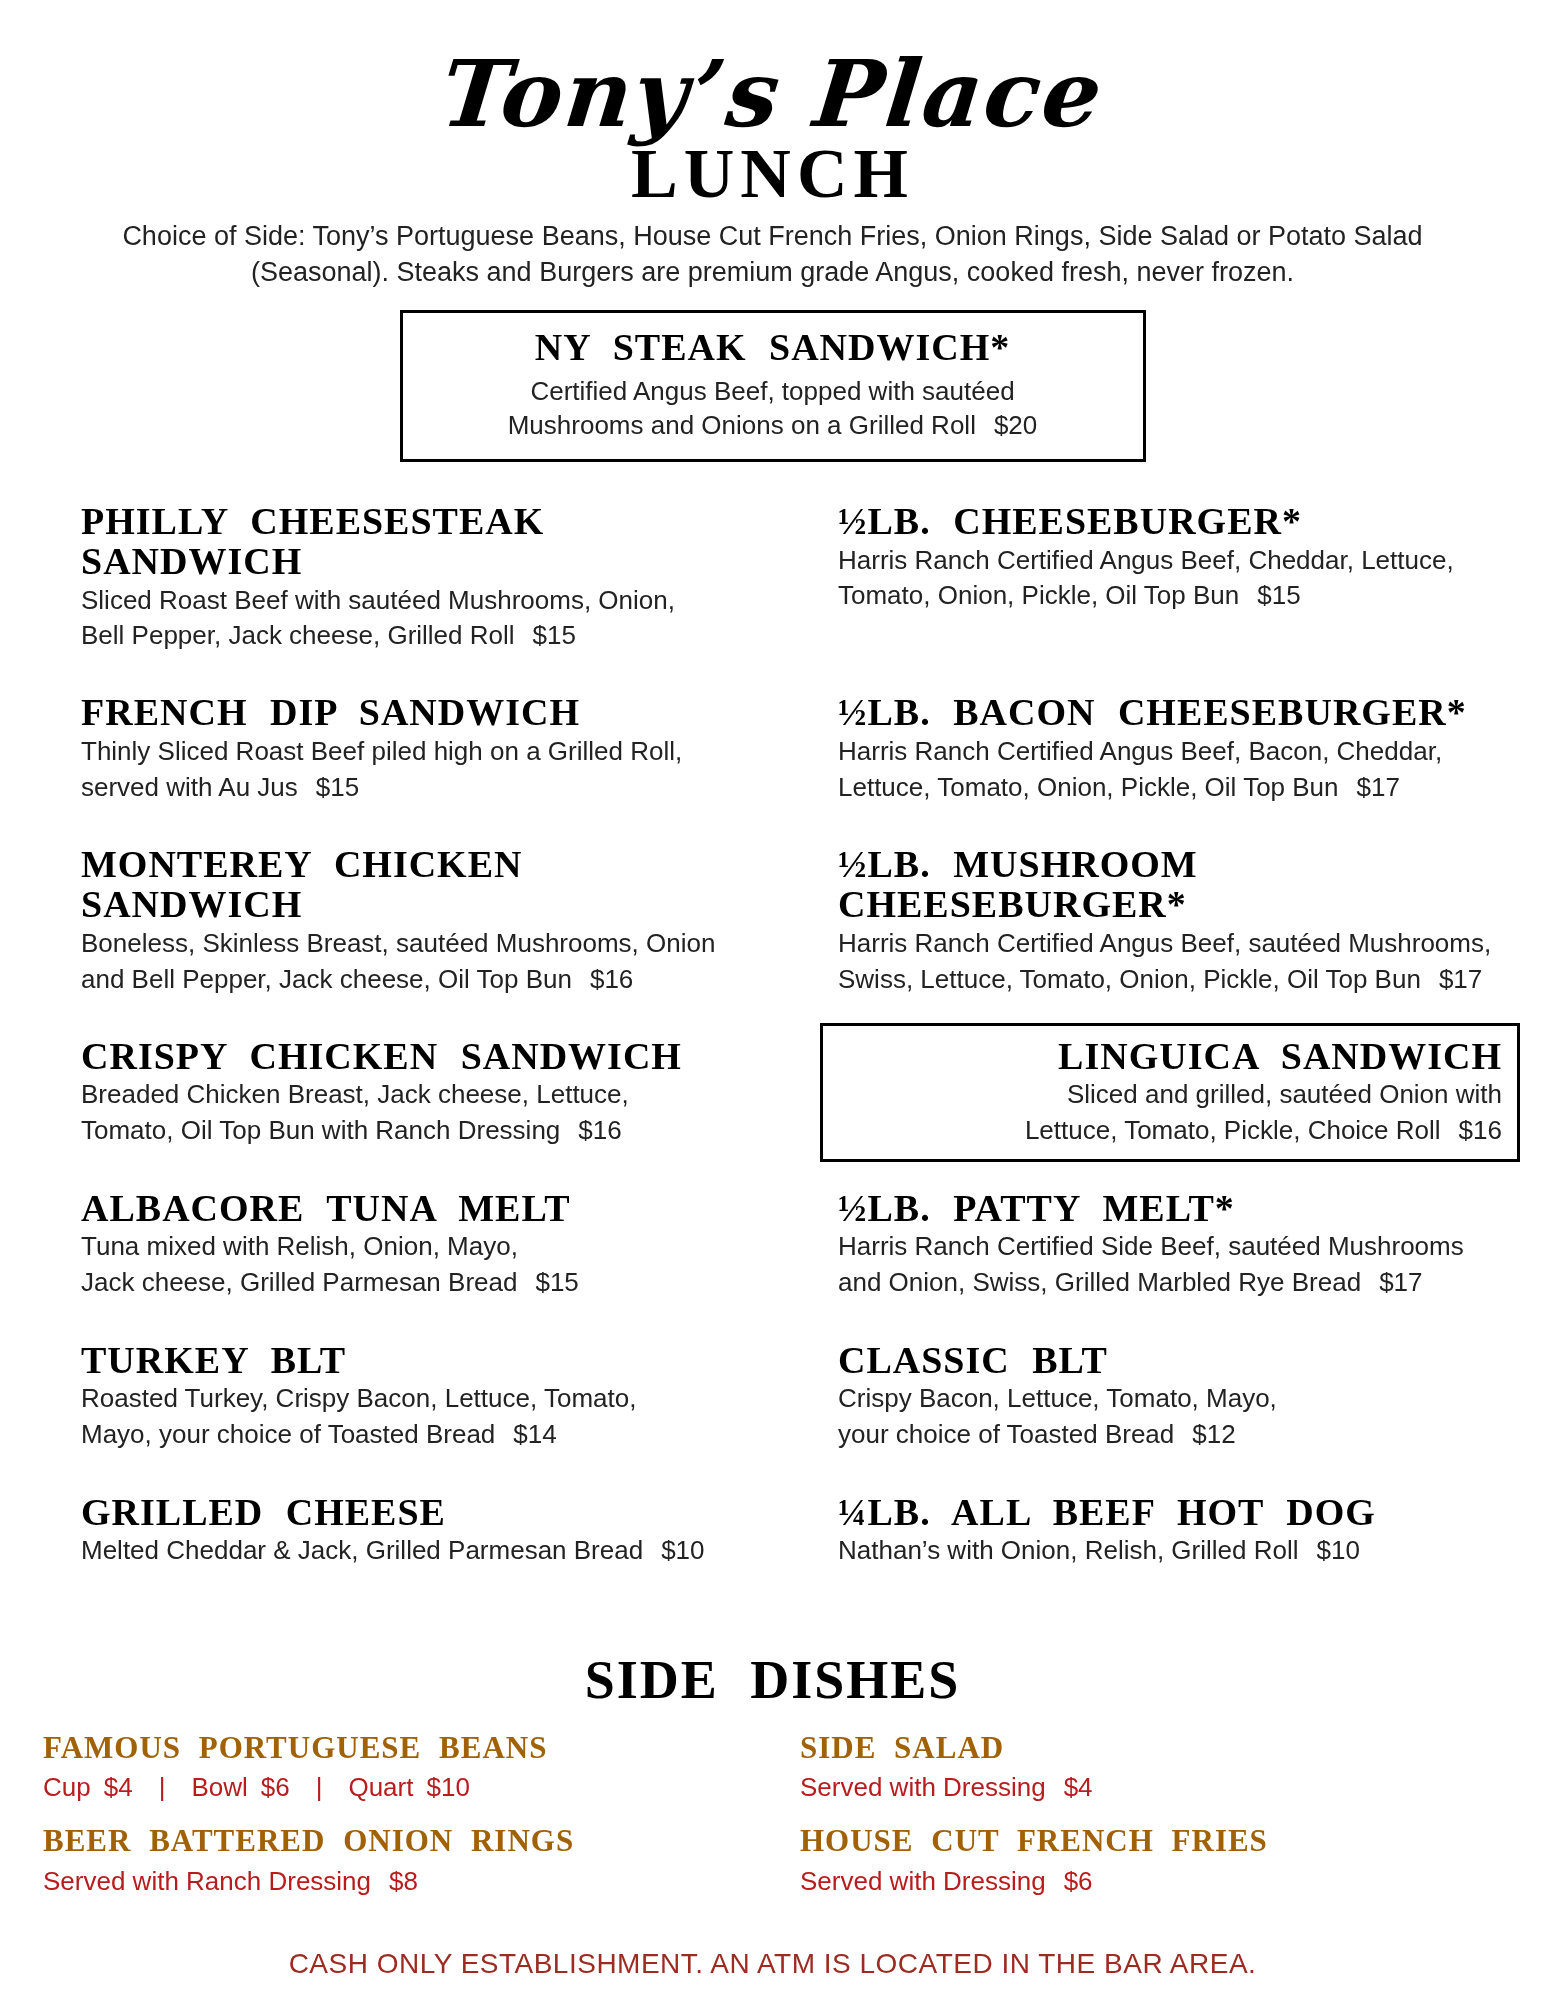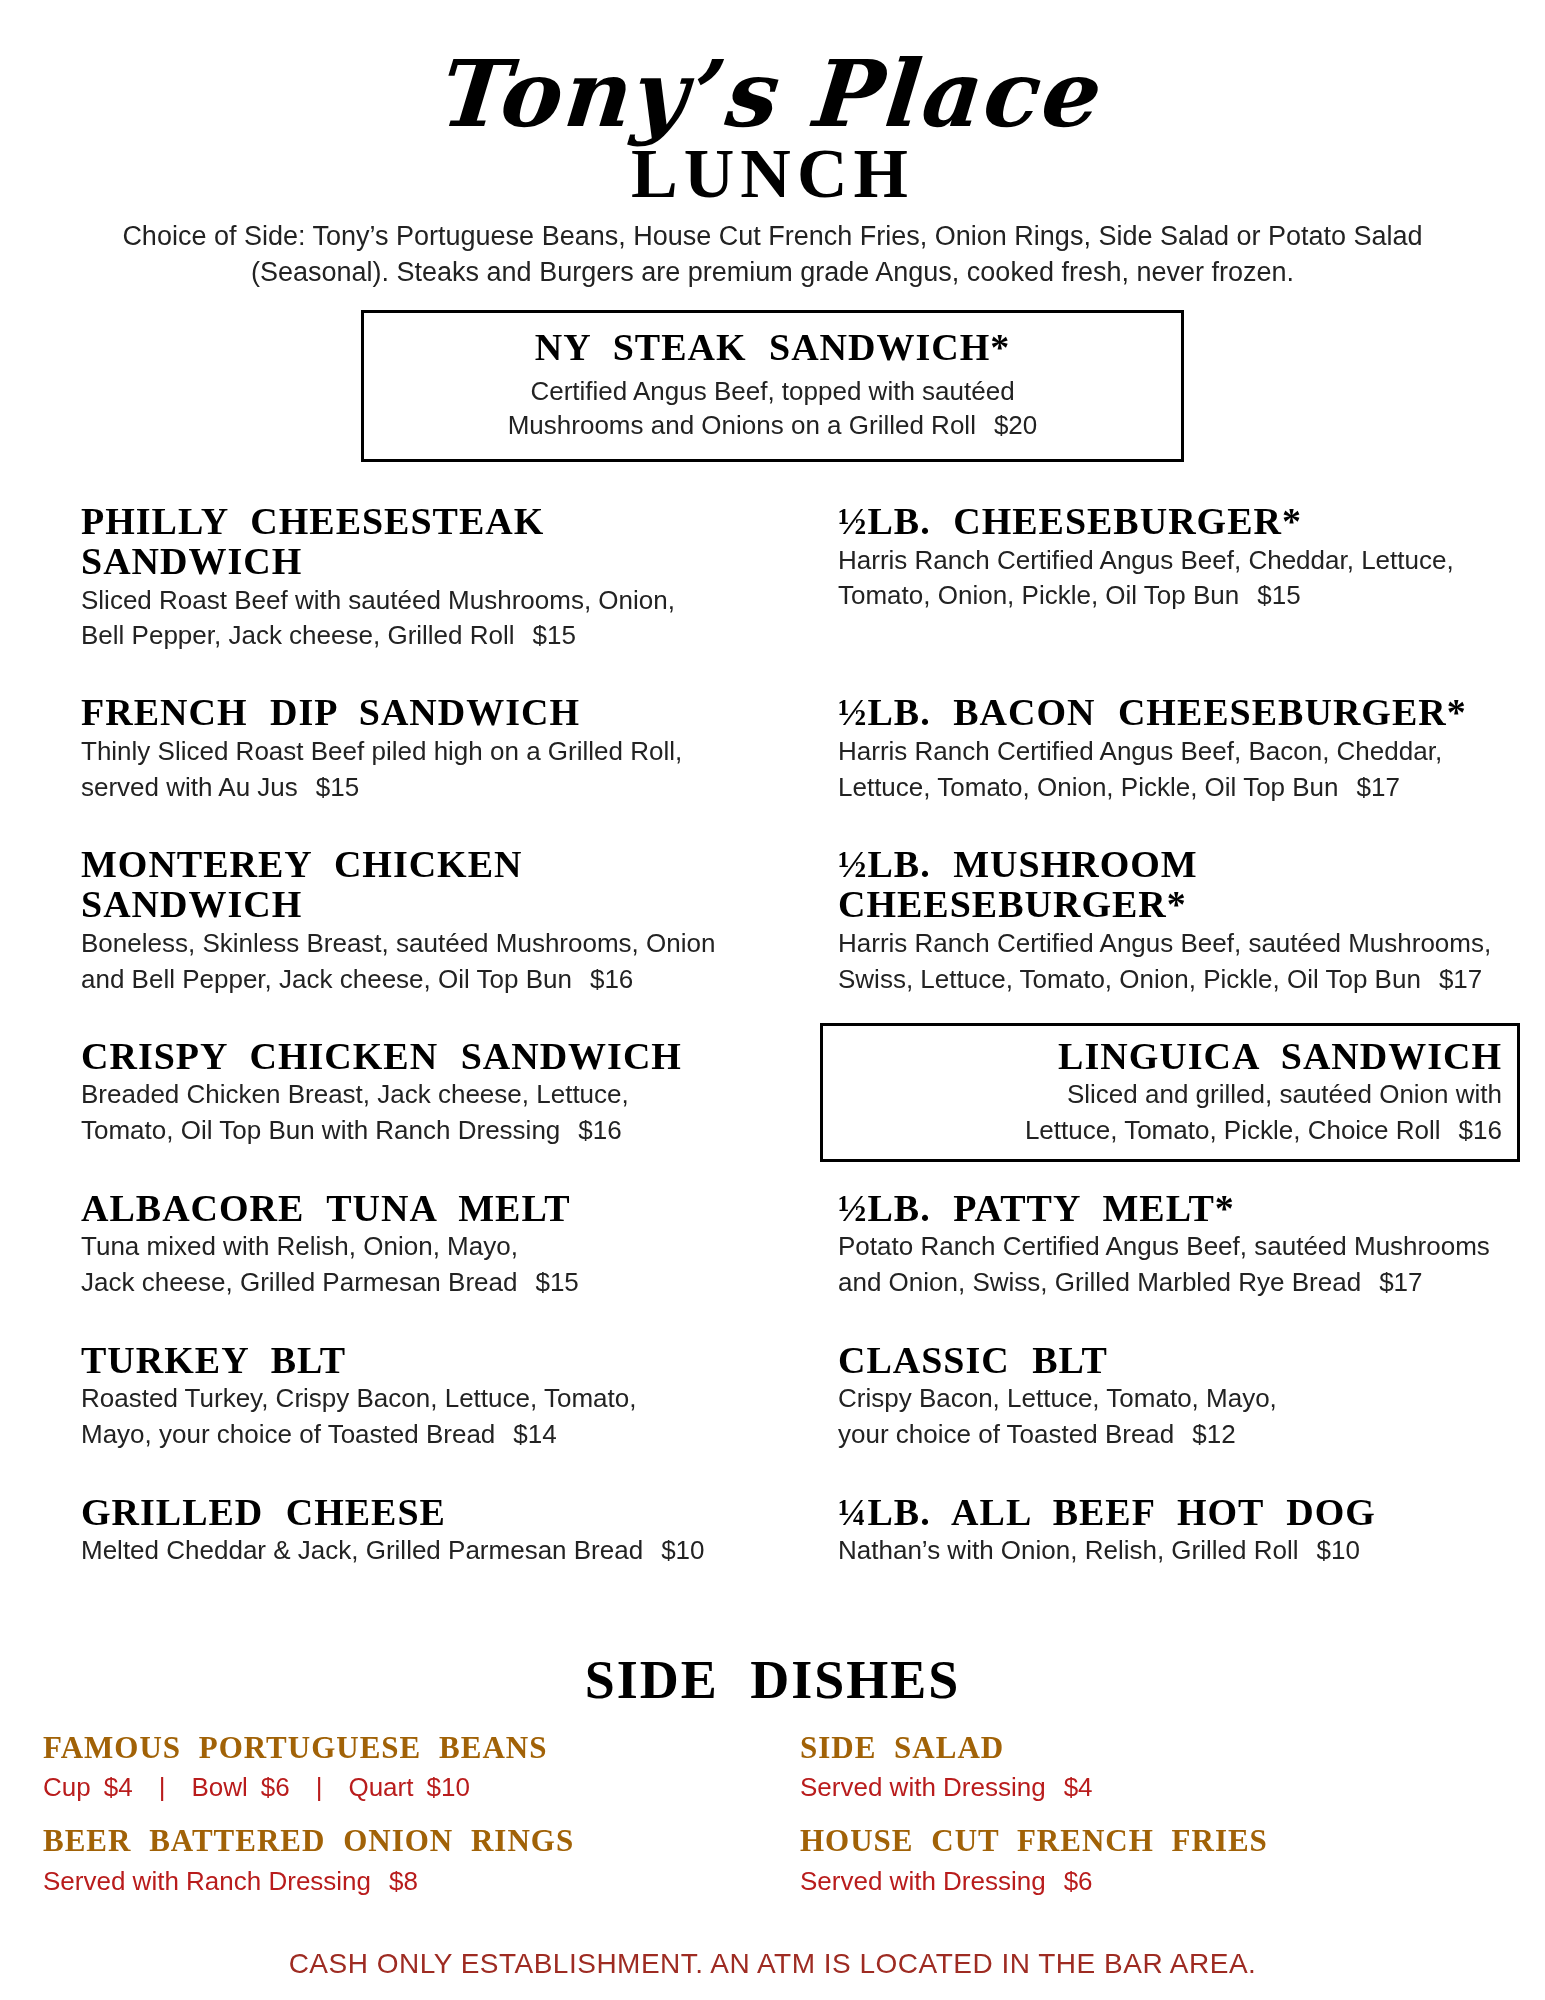--- a/index.html
+++ b/index.html
@@ -38,21 +38,21 @@
     margin-top: -4px;
   }
   .intro {
     margin-top: 10px;
     font-size: 27px;
     line-height: 1.33;
     color: #222;
   }
   
   .featured-box {
-    width: 823px;
+    width: 746px;
     margin: 20px auto 0;
     border: 3px solid #000;
     text-align: center;
     padding: 14px 10px 16px;
   }
   .featured-name {
     font-family: "Liberation Serif", serif;
     font-weight: 700;
     font-size: 38px;
     line-height: 1.1;
@@ -218,21 +218,21 @@
     </div>
 
     <div class="menu-item">
       <div class="item-name">ALBACORE TUNA MELT</div>
       <div class="item-desc">Tuna mixed with Relish, Onion, Mayo,</div>
       <div class="item-desc"><span>Jack cheese, Grilled Parmesan Bread</span><span class="price">$15</span></div>
     </div>
 
     <div class="menu-item">
       <div class="item-name">½LB. PATTY MELT*</div>
-      <div class="item-desc">Potato Ranch Certified Angus Beef, sautéed Mushrooms</div>
+      <div class="item-desc">Harris Ranch Certified Side Beef, sautéed Mushrooms</div>
       <div class="item-desc"><span>and Onion, Swiss, Grilled Marbled Rye Bread</span><span class="price">$17</span></div>
     </div>
 
     <div class="menu-item">
       <div class="item-name">TURKEY BLT</div>
       <div class="item-desc">Roasted Turkey, Crispy Bacon, Lettuce, Tomato,</div>
       <div class="item-desc"><span>Mayo, your choice of Toasted Bread</span><span class="price">$14</span></div>
     </div>
 
     <div class="menu-item">

